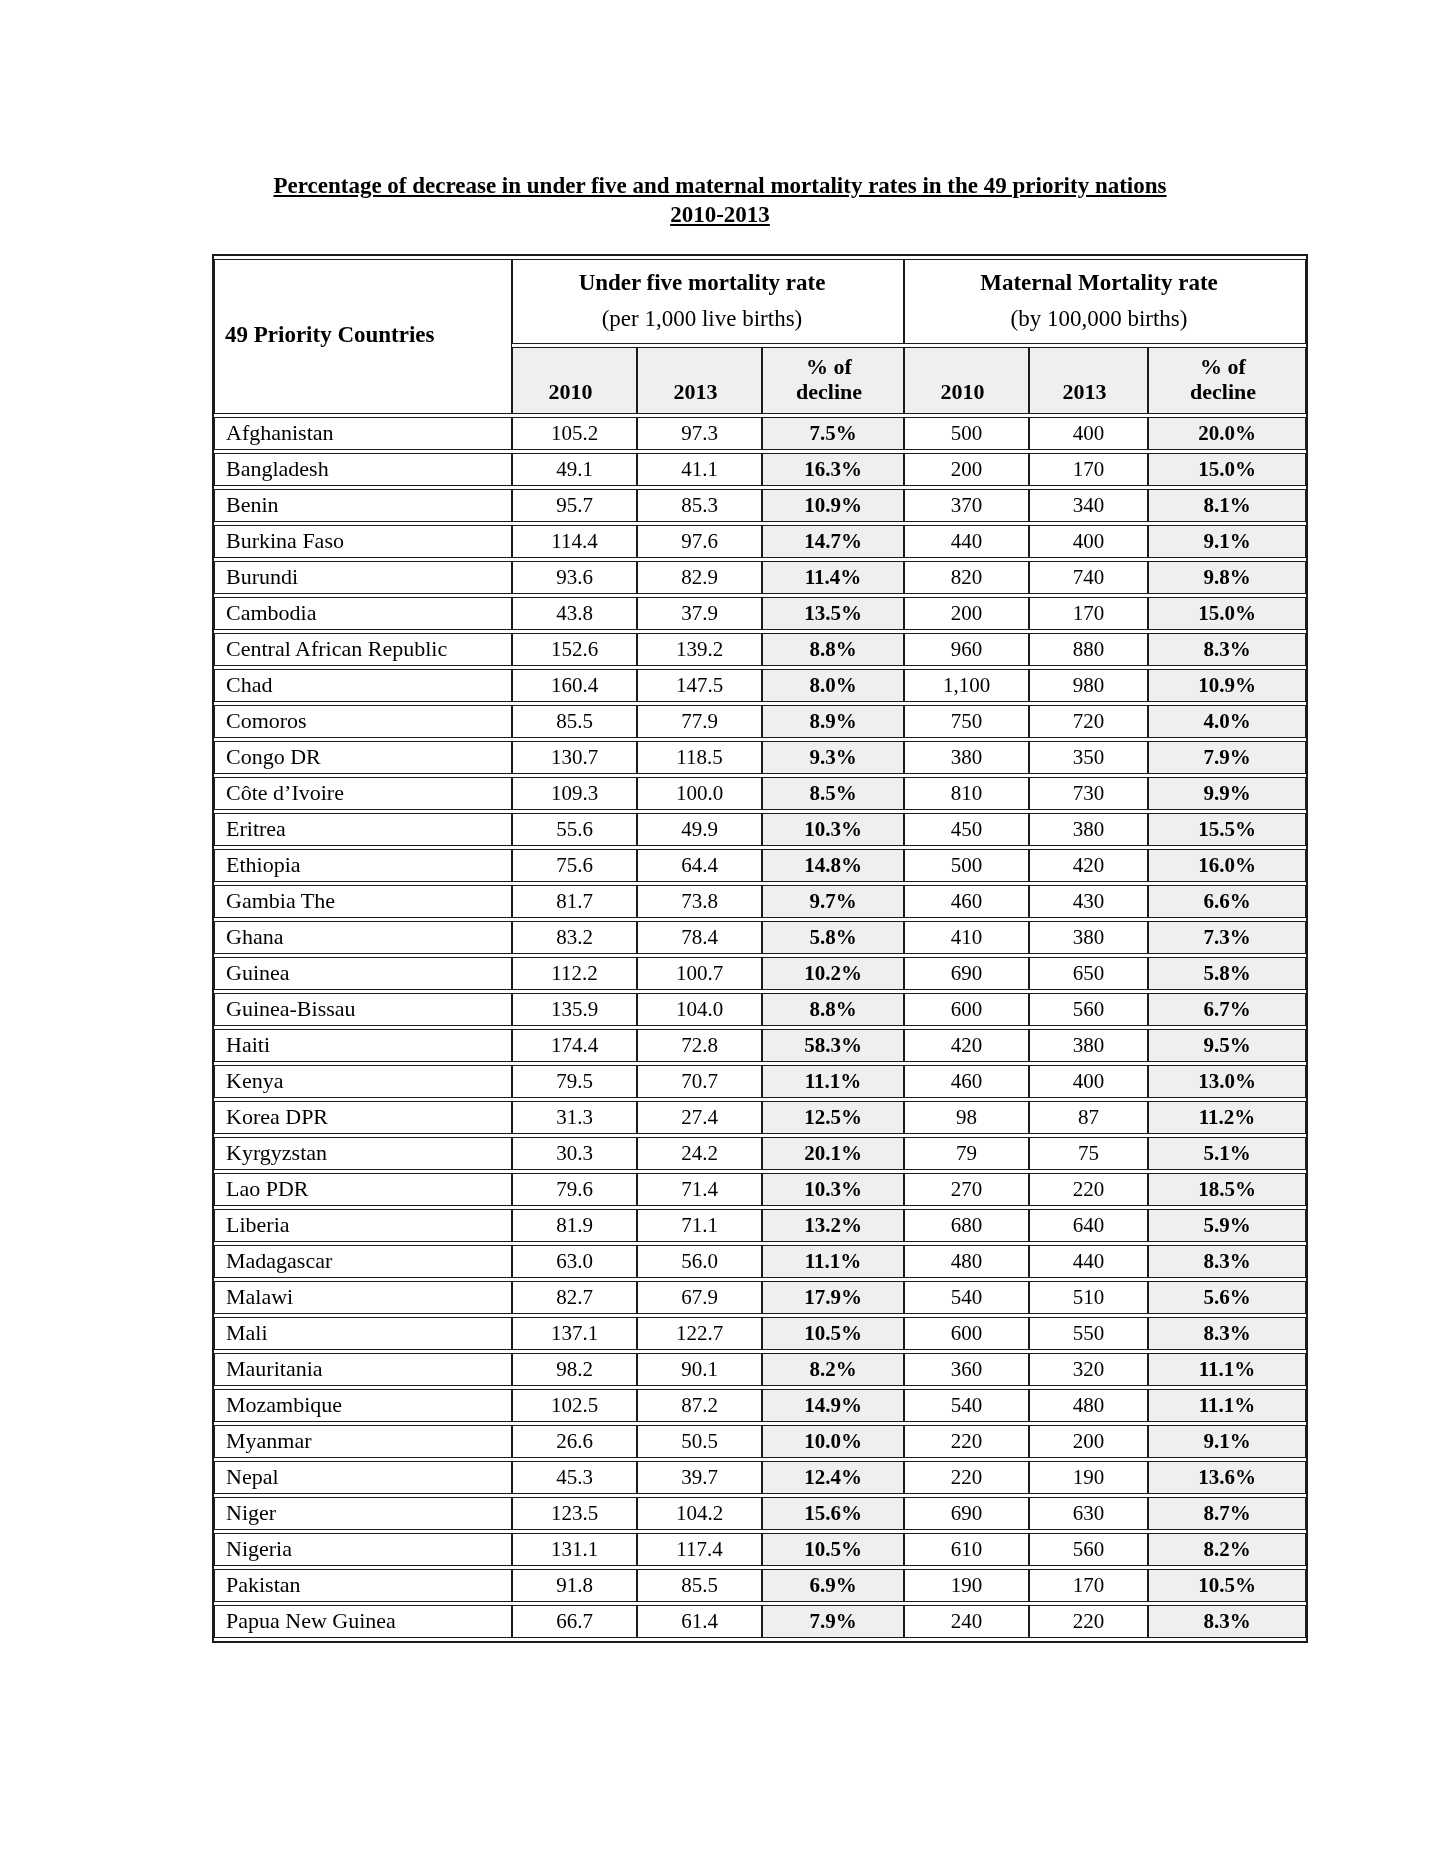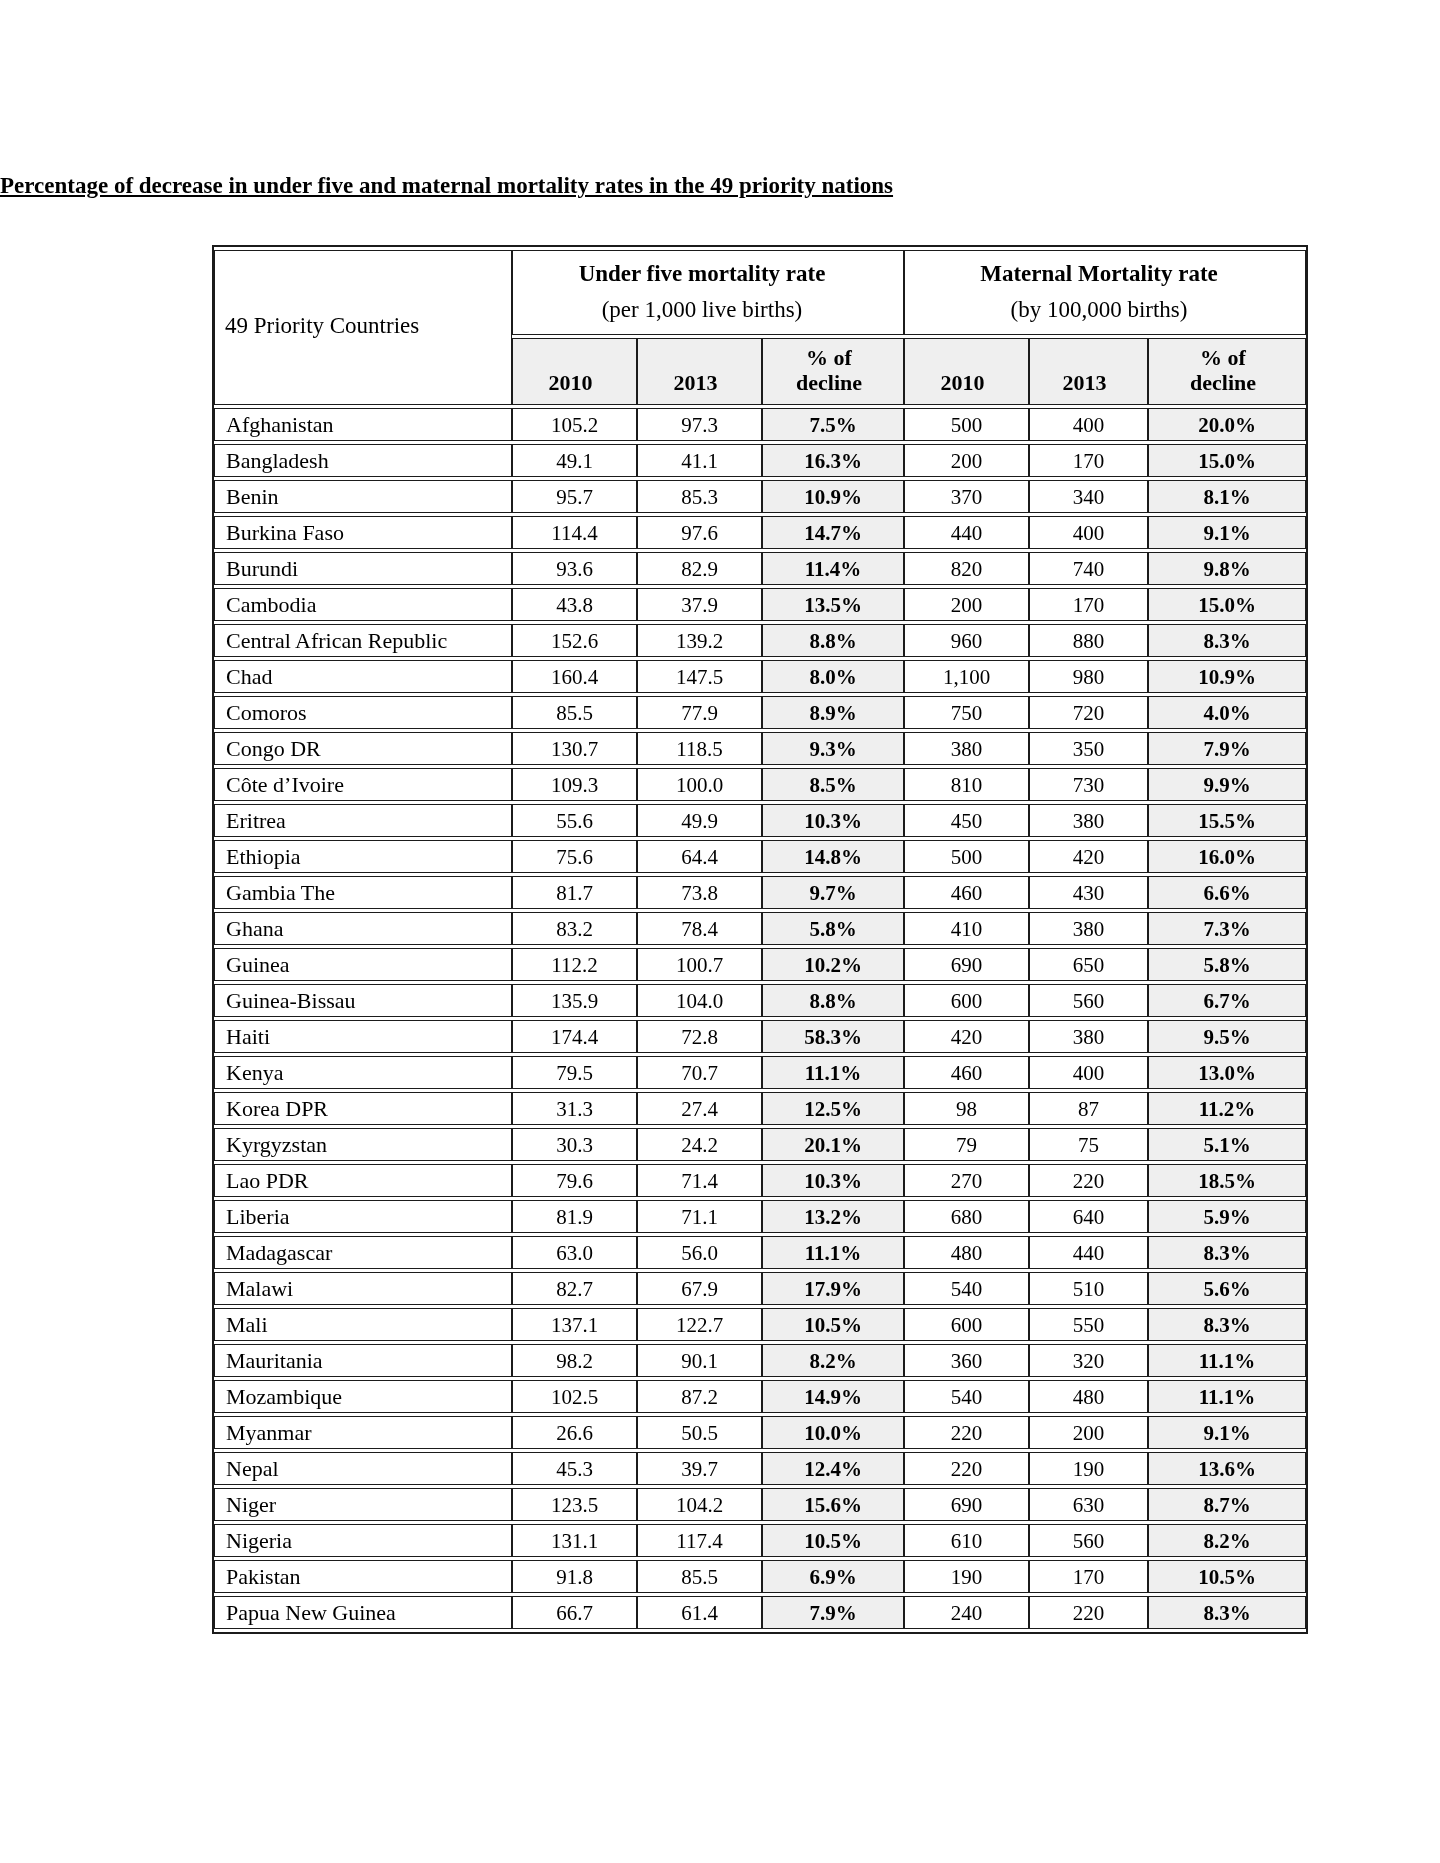--- a/index.html
+++ b/index.html
@@ -11,40 +11,40 @@
   html,body{margin:0;padding:0;}
   body{
     width:1440px;height:1863px;
     background:var(--paper);
     color:var(--text);
     font-family:"Liberation Serif","DejaVu Serif",serif;
     position:relative;
     overflow:hidden;
   }
   .doc{position:absolute;top:171px;left:0;width:1440px;}
-  .doc-title{font-weight:bold;font-size:23px;line-height:1.28;margin:0 0 45px 0;}
+  .doc-title{text-align:center;font-weight:bold;font-size:23px;line-height:1.28;margin:0 0 24px 0;}
   .doc-title .t-line{text-decoration:underline;}
   table.mortality-table{
     margin-left:212px;
     width:1092px;
     table-layout:fixed;
     border-collapse:separate;
     border-spacing:0 3px;
     border:2px solid var(--border);
   }
   th,td{
     border:1.5px solid var(--border);
     box-sizing:border-box;
     overflow:hidden;
   }
   th.corner{
     background:var(--paper);
     text-align:left;
     vertical-align:middle;
-    font-weight:normal;
+    font-weight:bold;
     font-size:23px;
     padding:14px 6px 17px 10px;
   }
   th.group{
     background:var(--paper);
     text-align:center;
     vertical-align:middle;
     padding:8px 14px 10px 2px;
     font-size:23px;
   }
@@ -79,20 +79,21 @@
     font-weight:bold;
   }
 </style>
 </head>
 <body>
 
 <div class="doc">
 
   <div class="doc-title">
     <div class="t-line">Percentage of decrease in under five and maternal mortality rates in the 49 priority nations</div>
+    <div class="t-line">2010-2013</div>
   </div>
 
   <table class="mortality-table">
     <colgroup>
       <col style="width:298px">
       <col style="width:125px">
       <col style="width:125px">
       <col style="width:142px">
       <col style="width:125px">
       <col style="width:119px">

